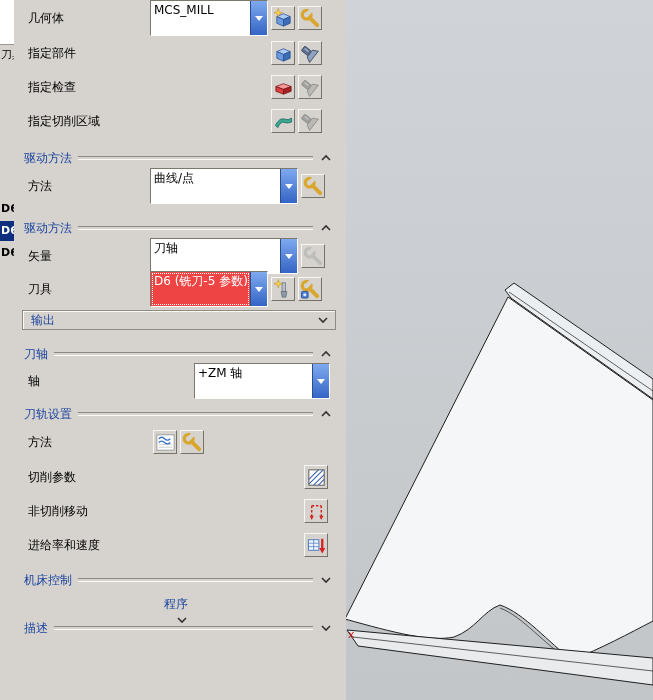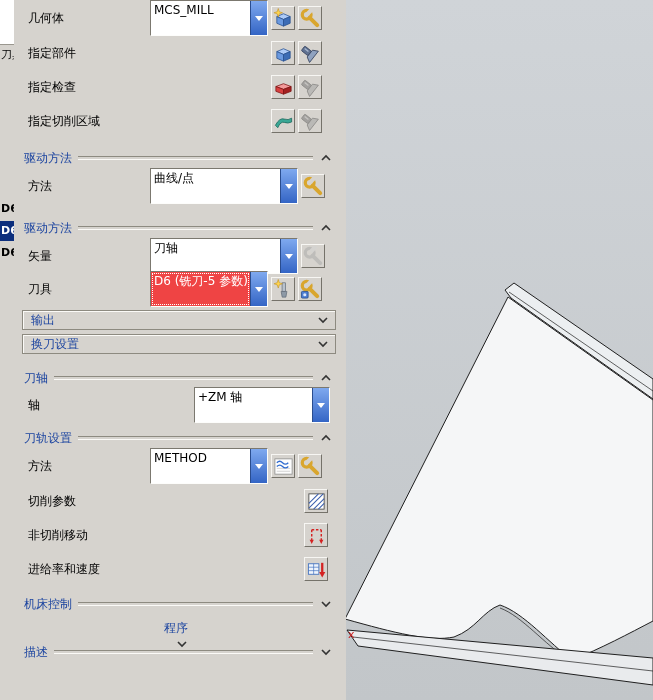--- a/index.html
+++ b/index.html
@@ -308,28 +308,20 @@
 
     <div class="subgroup" id="sub-output">
       <span class="t">输出</span>
       <span class="chev">
           <svg viewBox="0 0 12 10">
             <use href="#sym-chev-down"></use>
           </svg>
         </span>
     </div>
 
-    <div class="subgroup" id="sub-toolchange">
-      <span class="t">换刀设置</span>
-      <span class="chev">
-          <svg viewBox="0 0 12 10">
-            <use href="#sym-chev-down"></use>
-          </svg>
-        </span>
-    </div>
 
     <div class="hdr" id="hdr-axis">
       <span class="t">刀轴</span>
       <span class="line"></span>
       <span class="chev">
           <svg viewBox="0 0 12 10">
             <use href="#sym-chev-up"></use>
           </svg>
         </span>
     </div>
@@ -349,26 +341,20 @@
       <span class="line"></span>
       <span class="chev">
           <svg viewBox="0 0 12 10">
             <use href="#sym-chev-up"></use>
           </svg>
         </span>
     </div>
 
     <div class="row" id="row-method2">
       <span class="lbl">方法</span>
-      <div class="combo" style="width:118px">
-        <span class="val">METHOD</span>
-        <span class="arrow">
-            <span class="tri"></span>
-          </span>
-      </div>
       <button class="ibtn">
         <svg class="ic" viewBox="0 0 22 22">
             <use href="#sym-waves"></use>
           </svg>
       </button>
       <button class="ibtn">
         <svg class="ic" viewBox="0 0 22 22">
             <use href="#sym-wrench"></use>
           </svg>
       </button>

